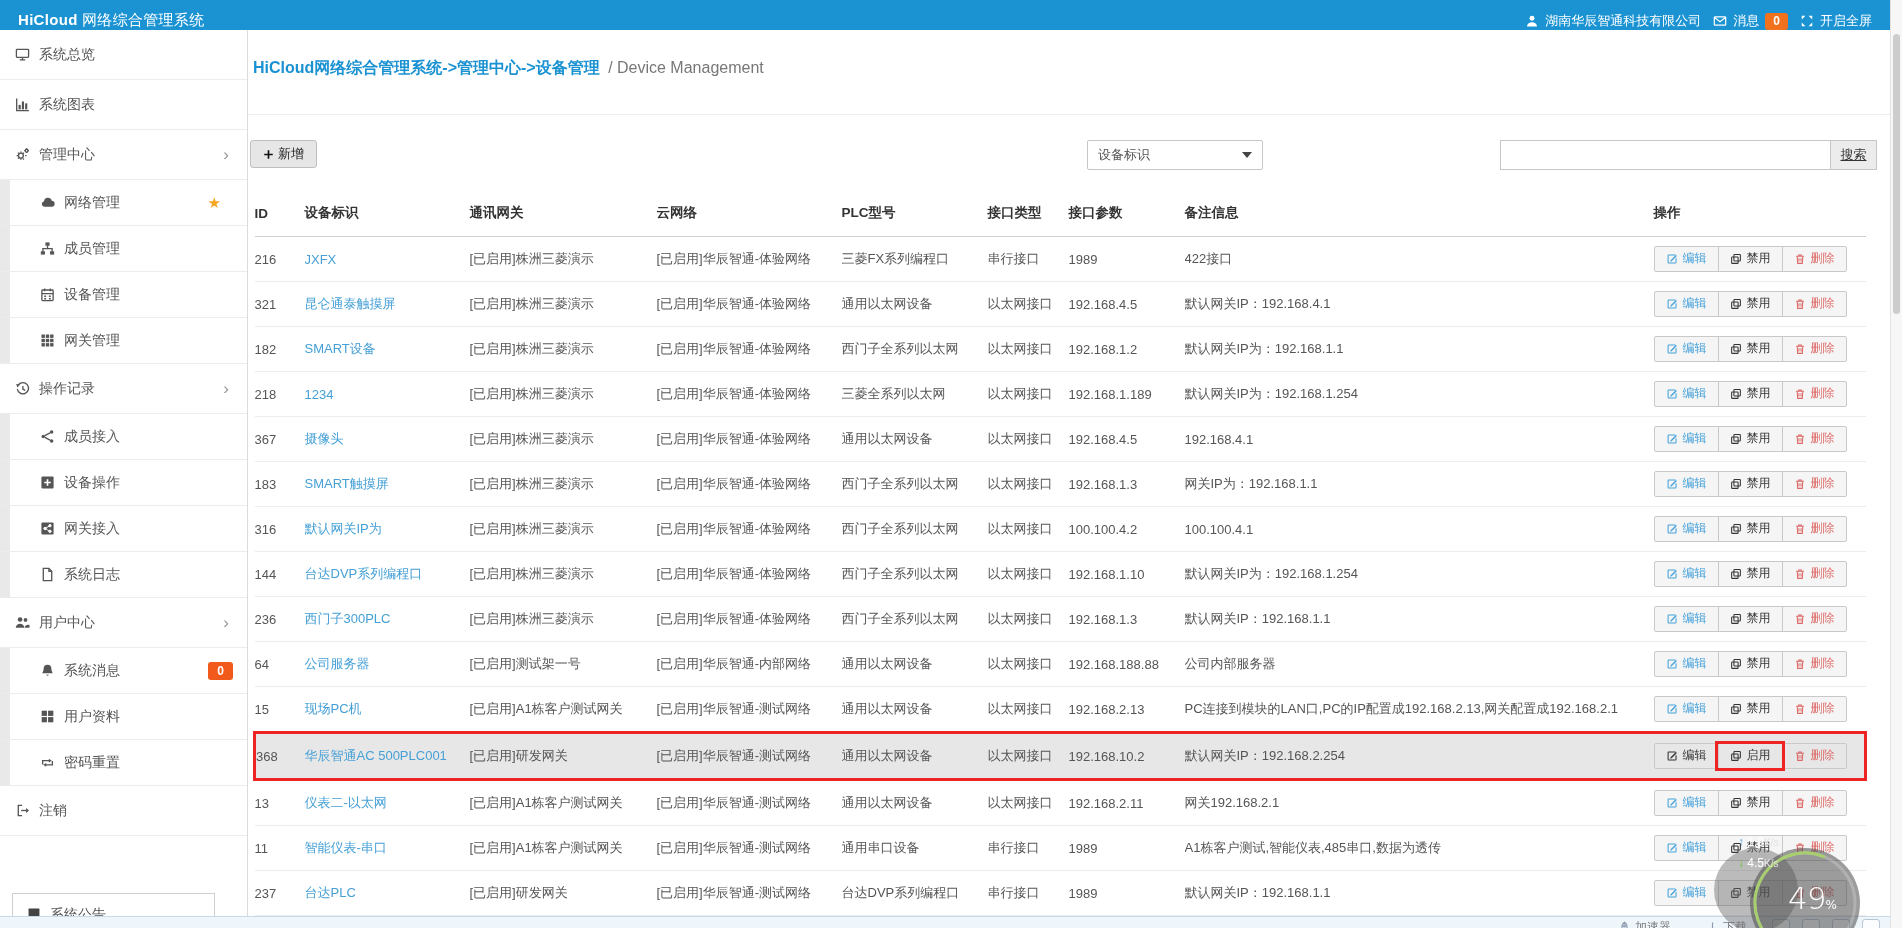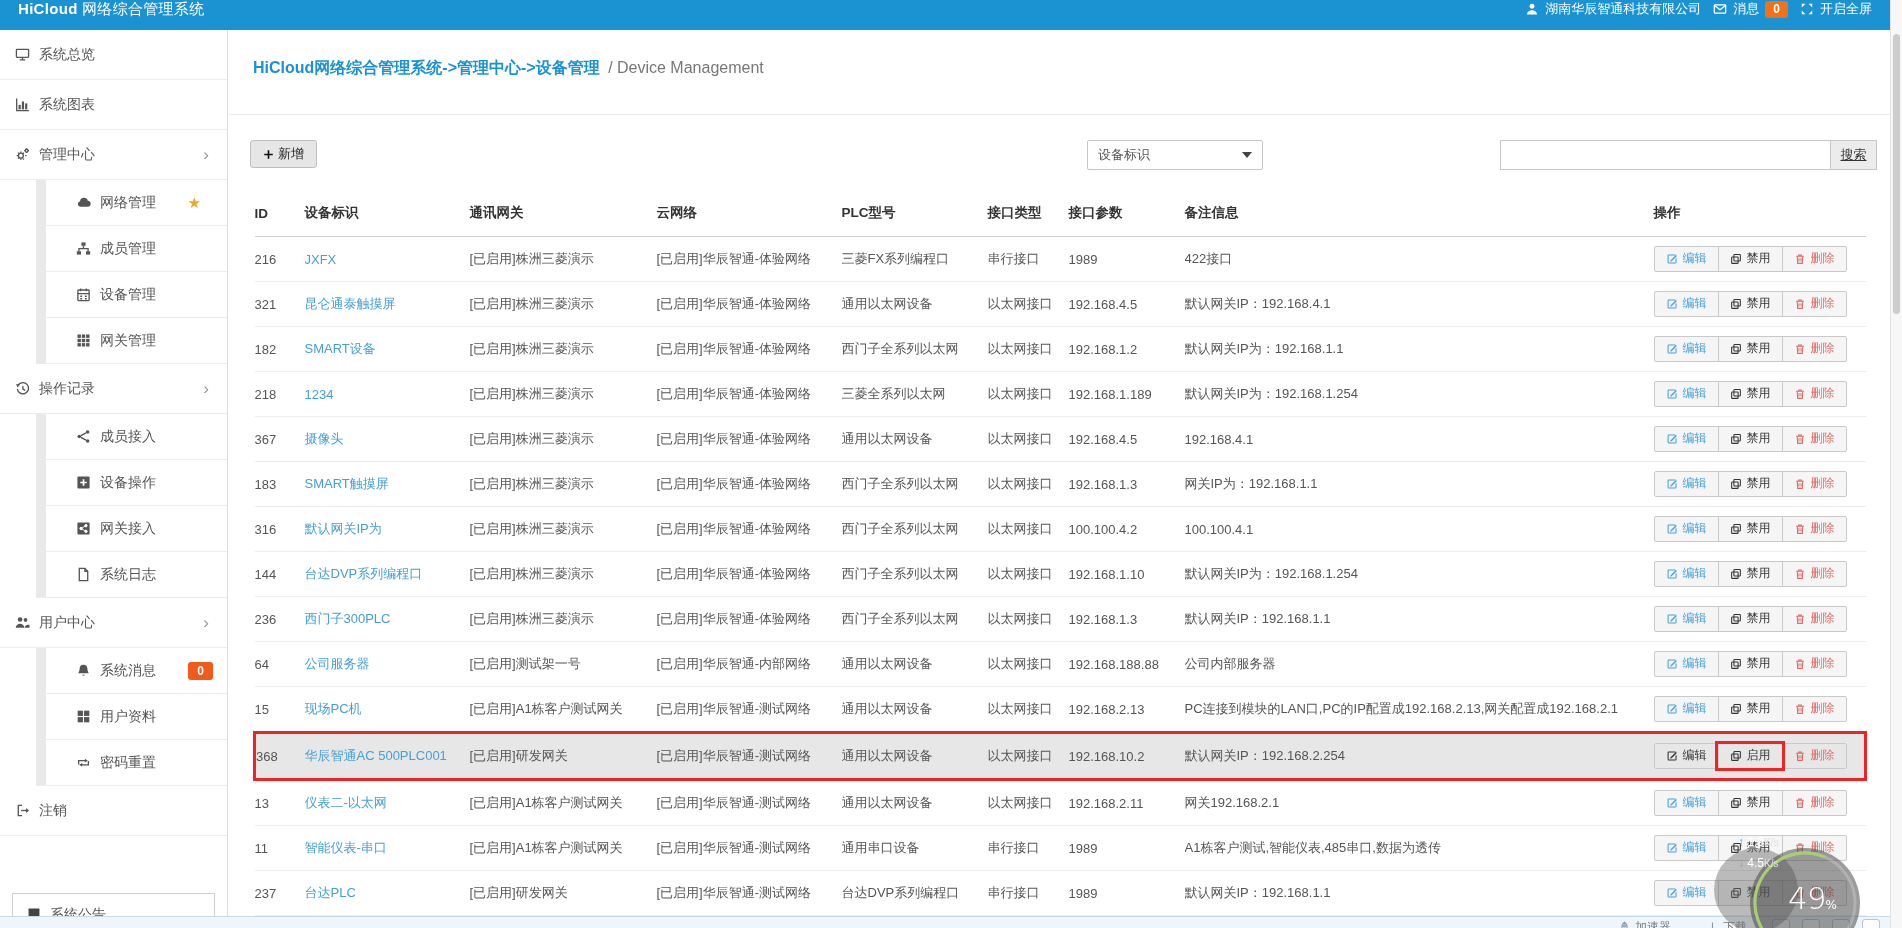--- a/index.html
+++ b/index.html
@@ -7,44 +7,44 @@
     width:1902px;height:928px;position:relative;overflow:hidden;
     background:#ffffff;
     font-family:"Liberation Sans","DejaVu Sans",sans-serif;
     -webkit-font-smoothing:antialiased;
   }
   .ic{width:14px;height:14px;display:inline-block;vertical-align:-2px;}
 
   
   .topbar{
     position:absolute;top:0;left:0;right:12px;height:30px;
-    background:#1b93d3;color:#fff;display:flex;align-items:flex-start;
+    background:#1b93d3;color:#fff;display:flex;align-items:flex-end;
     padding:0 18px;box-sizing:border-box;z-index:6;
   }
   .brand{font-size:15px;letter-spacing:.3px;}
   .brand b{font-weight:bold;}
   .topbar-right{margin-left:auto;display:flex;align-items:center;gap:12px;font-size:13px;}
   .top-item{display:flex;align-items:center;gap:6px;cursor:pointer;}
   .top-badge{
     background:#f2711c;color:#fff;font-size:12px;font-weight:bold;
     padding:1px 8px;border-radius:3px;line-height:15px;
   }
 
   
   .sidebar{
-    position:absolute;top:30px;left:0;width:228px;bottom:0;background:#fff;
+    position:absolute;top:30px;left:0;width:248px;bottom:0;background:#fff;
     border-right:1px solid #dcdcdc;z-index:4;box-sizing:border-box;
   }
   .side-item{
     position:relative;display:flex;align-items:center;
     border-bottom:1px solid #ececec;color:#555;font-size:14px;cursor:pointer;
     box-sizing:border-box;background:#fff;
   }
   .side-item.top{height:50px;padding-left:15px;}
-  .side-item.sub{height:46px;padding-left:40px;margin-left:36px;}
+  .side-item.sub{height:46px;padding-left:40px;}
   .side-item.sub::before{
     content:"";position:absolute;left:0;top:0;bottom:0;width:10px;background:#e9e9e9;
   }
   .side-item .ic{color:#555;margin-right:9px;width:15px;height:15px;}
   .side-label{white-space:nowrap;}
   .chev{margin-left:auto;margin-right:18px;color:#999;font-size:17px;line-height:1;}
   .star{margin-left:auto;margin-right:26px;color:#f5a623;font-size:15px;}
   .side-badge{
     margin-left:auto;margin-right:14px;background:#f25a1c;color:#fff;
     font-size:12px;font-weight:bold;padding:1px 9px;border-radius:3px;line-height:16px;

